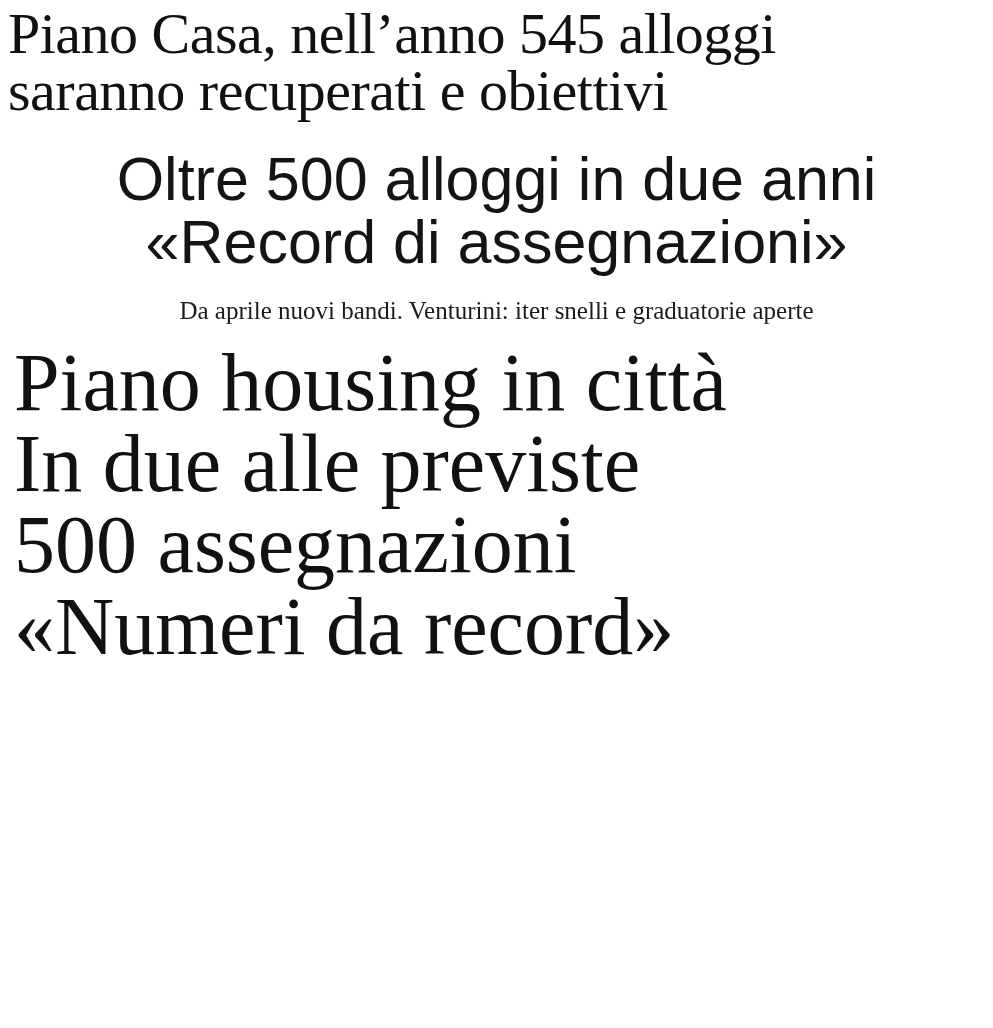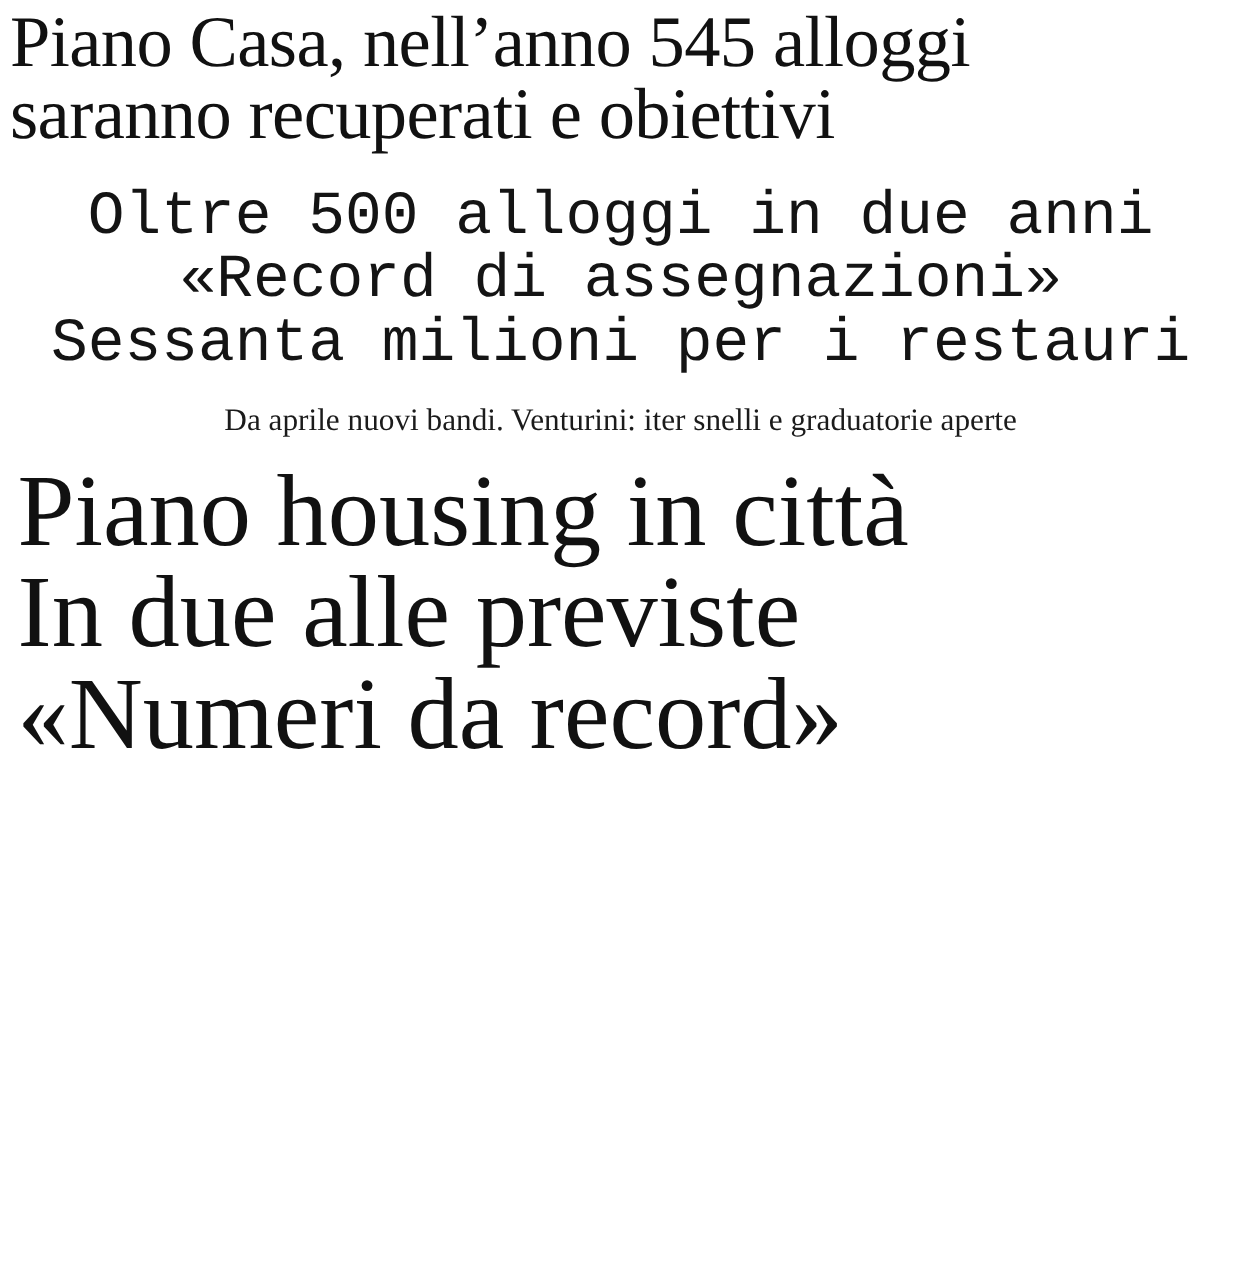--- a/index.html
+++ b/index.html
@@ -34,23 +34,23 @@
     padding: 0;
     white-space: nowrap;
   }
   .headline-a .line2 {
     display: block;
   }
 
   
   .headline-b {
     text-align: center;
-    font-family: Liberation Mono, monospace;
+    font-family: Liberation Sans, sans-serif;
     font-weight: normal;
-    font-size: 49px;
+    font-size: 61px;
     line-height: 1.04;
     color: #141414;
     margin-top: 28px;
   }
   .headline-b .l {
     display: block;
     white-space: nowrap;
   }
 
   
@@ -100,27 +100,27 @@
 <div class="page">
 
   <div class="headline-a">
     <span>Piano Casa, nell’anno 545 alloggi</span>
     <span class="line2">saranno recuperati e obiettivi</span>
   </div>
 
   <div class="headline-b">
     <span class="l">Oltre 500 alloggi in due anni</span>
     <span class="l">«Record di assegnazioni»</span>
-    <span class="l">Sessanta milioni per i restauri</span>
   </div>
 
   <div class="deck">
     <b>Da aprile nuovi bandi.</b><span class="thin"> Venturini: iter snelli e graduatorie aperte</span>
   </div>
 
 
   <div class="headline-c">
     <span class="l">Piano housing in città</span>
     <span class="l">In due alle previste</span>
+    <span class="l">500 assegnazioni</span>
     <span class="l">«Numeri da record»</span>
   </div>
 
 </div>
 
 </body></html>

